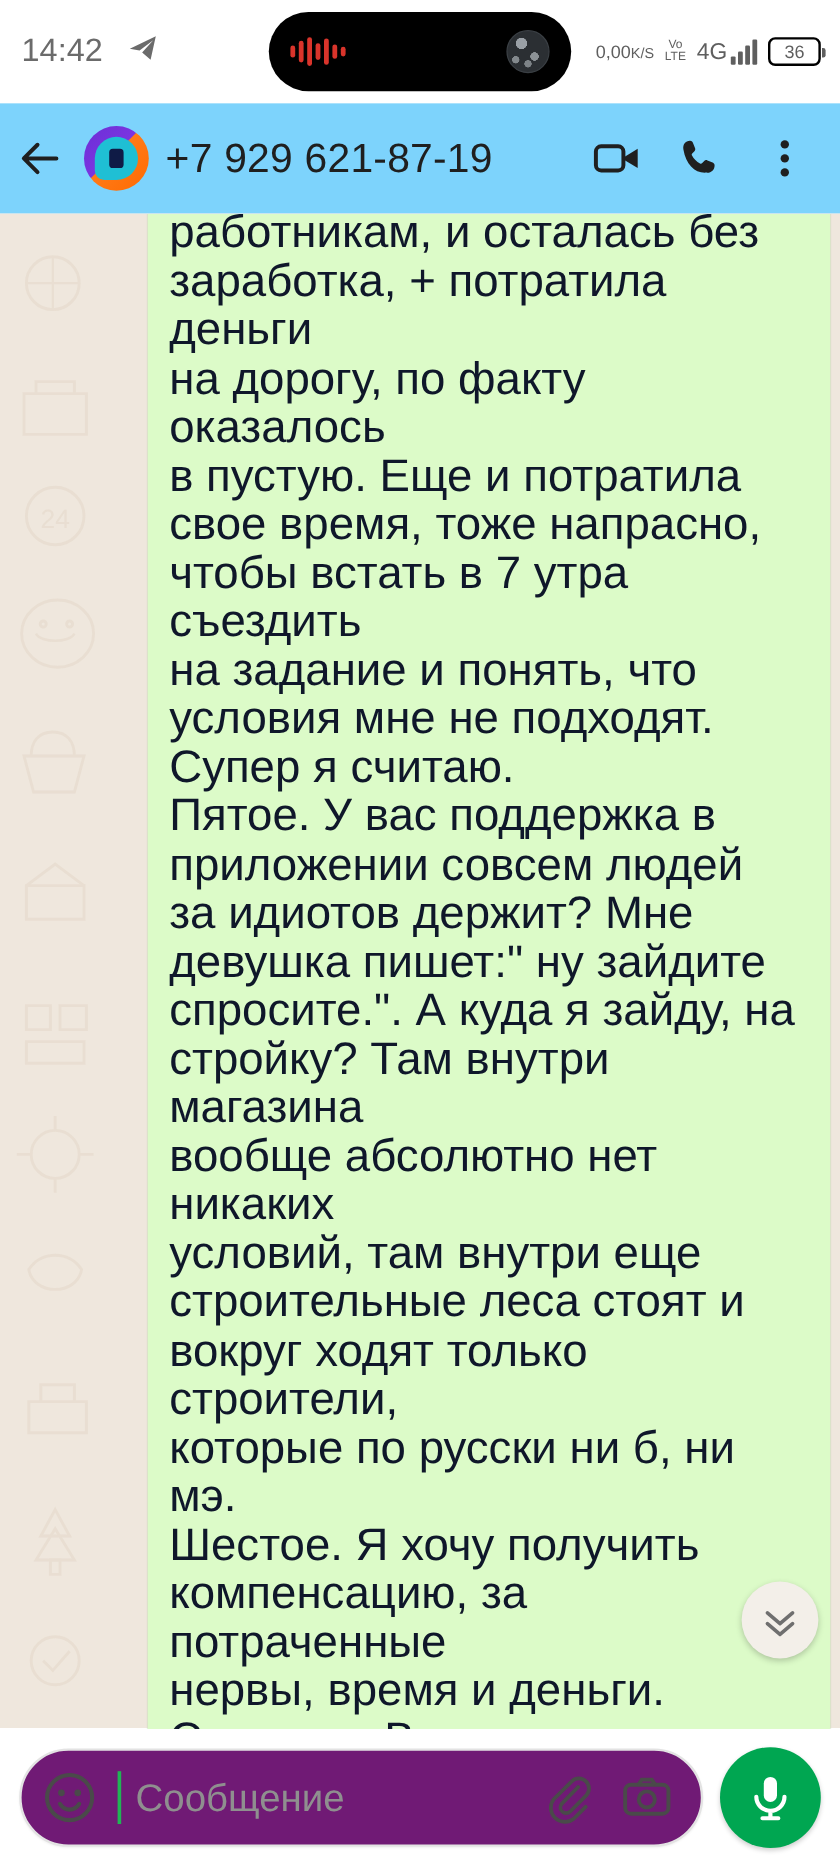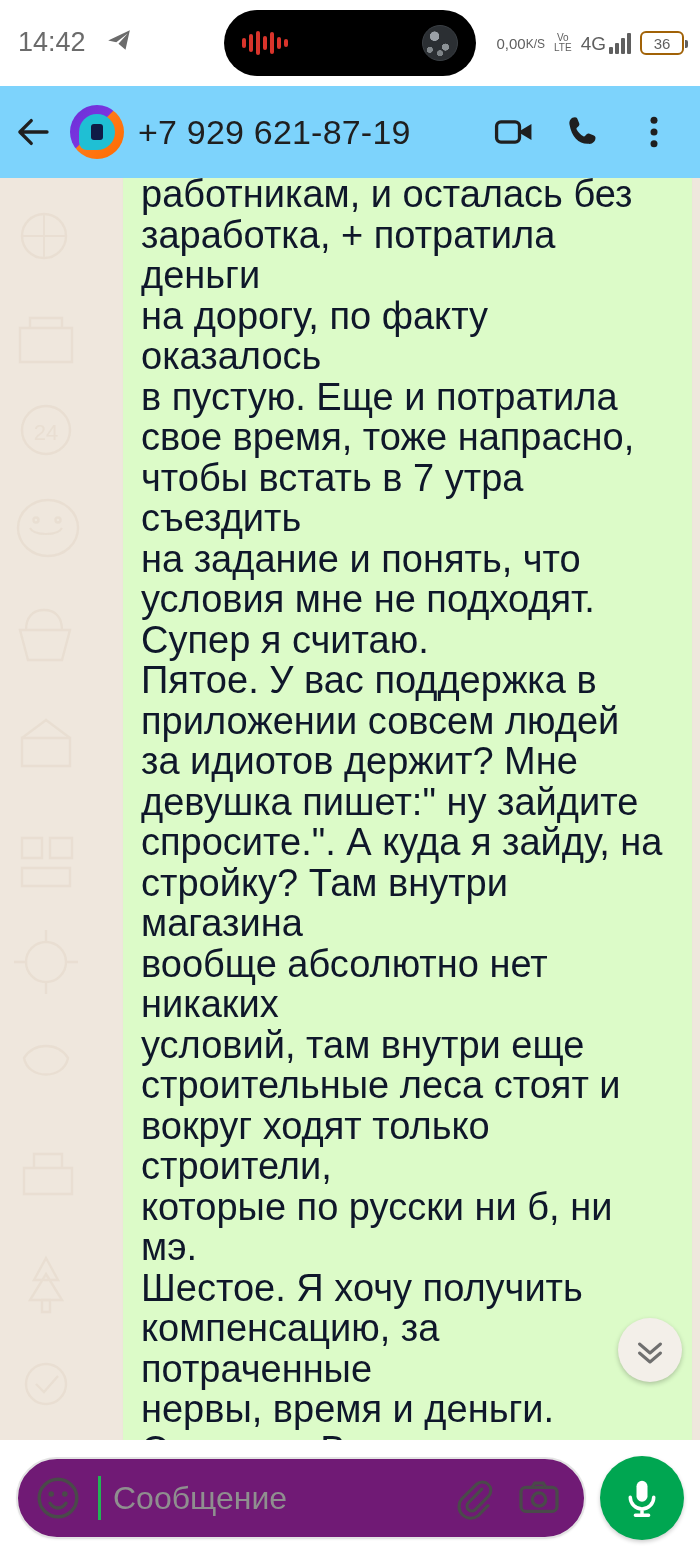--- a/index.html
+++ b/index.html
@@ -62,21 +62,21 @@
   .net-speed .u { font-size: 12px; margin-top: 2px; }
   .volte {
     display: flex; flex-direction: column; align-items: center;
     line-height: 1.05; color: #5f5f5f; font-size: 10px;
   }
   .gen-sig { display: flex; align-items: flex-end; gap: 3px; }
   .gen { color: #5f5f5f; font-size: 19px; line-height: 1; margin-bottom: 1px; }
   .bars { display: flex; align-items: flex-end; gap: 2px; height: 22px; }
   .bars i { width: 4px; background: #5f5f5f; border-radius: 1px; }
   .battery {
-    width: 44px; height: 24px; border: 2px solid #a16207; border-radius: 6px;
+    width: 44px; height: 24px; border: 2px solid #000000; border-radius: 6px;
     display: flex; align-items: center; justify-content: center;
     position: relative; color: #5f5f5f; font-size: 15px;
   }
   .battery:after {
     content: ""; position: absolute; right: -6px; top: 7px;
     width: 3px; height: 8px; background: #5f5f5f; border-radius: 0 2px 2px 0;
   }
 
   
   .app-header {

